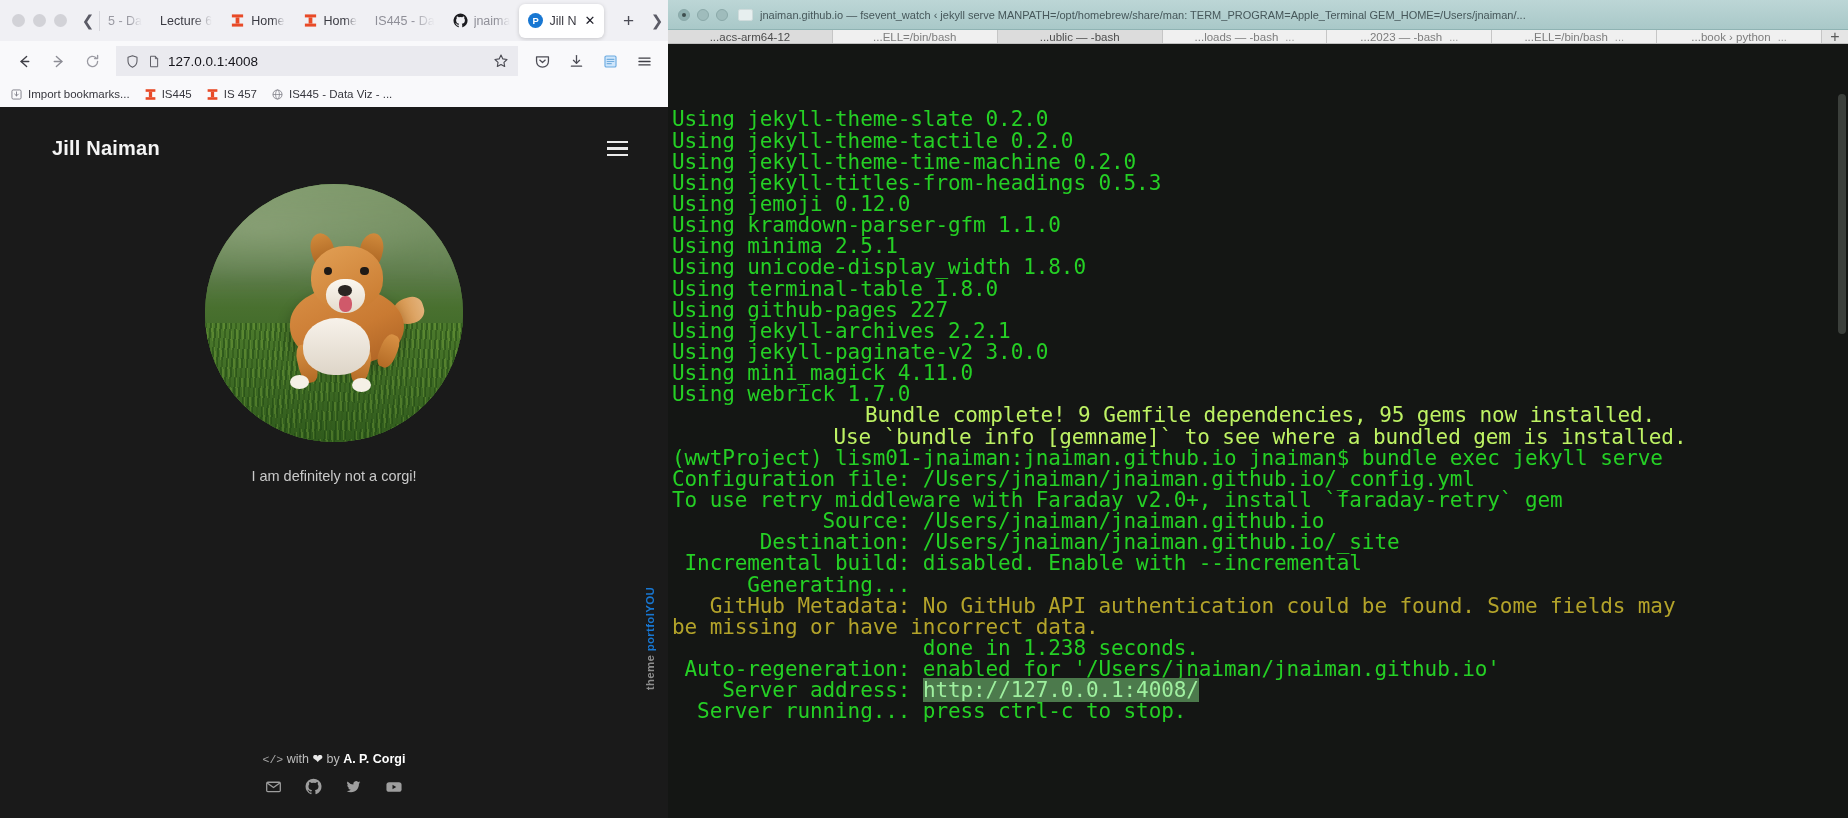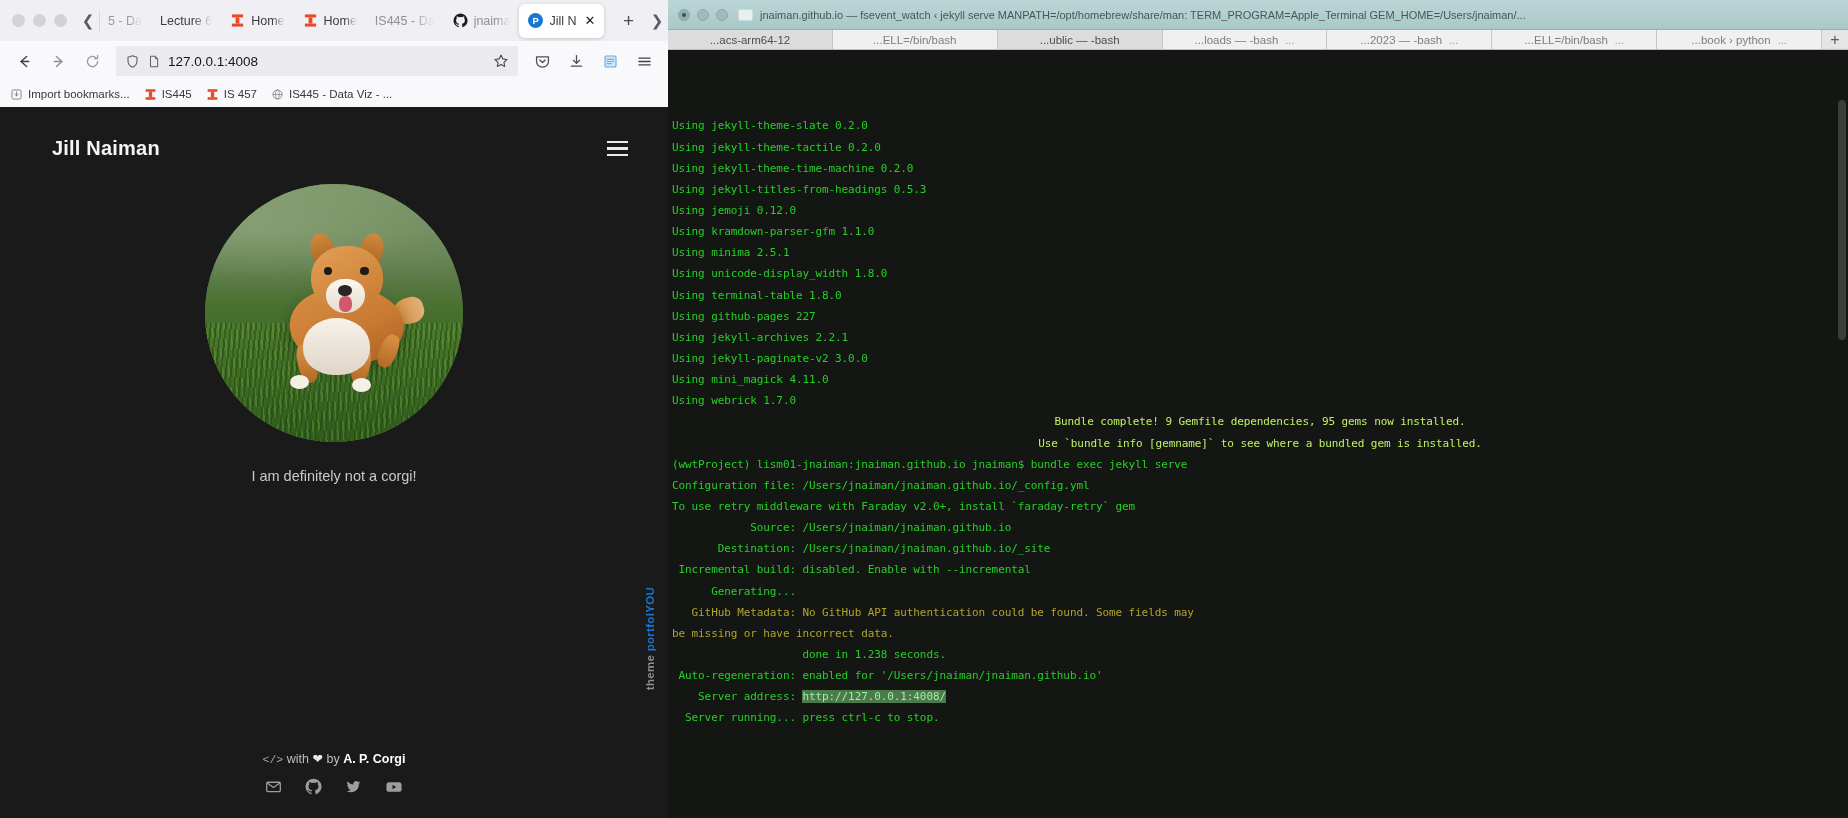--- a/index.html
+++ b/index.html
@@ -266,21 +266,21 @@
     width: 15px; height: 12px; background: #e7efef;
     border-radius: 2px; margin-left: 3px; flex: 0 0 auto;
     border: 1px solid #cfdcdc;
   }
   .term-title {
     font-size: 11px; color: #46575a; font-weight: normal;
     white-space: nowrap; overflow: hidden; text-overflow: ellipsis;
     flex: 1 1 auto;
   }
   .term-tabbar {
-    height: 20px; background: #e5e5e5;
+    height: 14px; background: #e5e5e5;
     display: flex; align-items: stretch;
     border-bottom: 1px solid #c0c0c0;
   }
   .term-tab {
     flex: 1 1 0; min-width: 0;
     display: flex; align-items: center; justify-content: center;
     gap: 7px;
     font-size: 11.5px; color: #4c4c4c;
     border-right: 1px solid #c6c6c6;
     background: #dcdcdc;
@@ -292,21 +292,21 @@
   .term-tab-plus {
     width: 26px; display: flex; align-items: center; justify-content: center;
     font-size: 16px; color: #5a5a5a; background: #e5e5e5; font-weight: 300;
   }
   .term-body {
     position: relative;
     height: 679px;
     background: #141614;
     padding: 2px 0 0 4px;
     font-family: "DejaVu Sans Mono", "Liberation Mono", monospace;
-    font-size: 11px;
+    font-size: 21px;
     line-height: 21.15px;
     letter-spacing: -0.1px;
     color: #24d024;
     overflow: hidden;
     white-space: pre;
   }
   .term-line { height: 21.15px; }
   .c-green   { color: #25d025; }
   .c-dim     { color: #bef264; text-align: center; }
   .c-yellow  { color: #b3a32a; }

